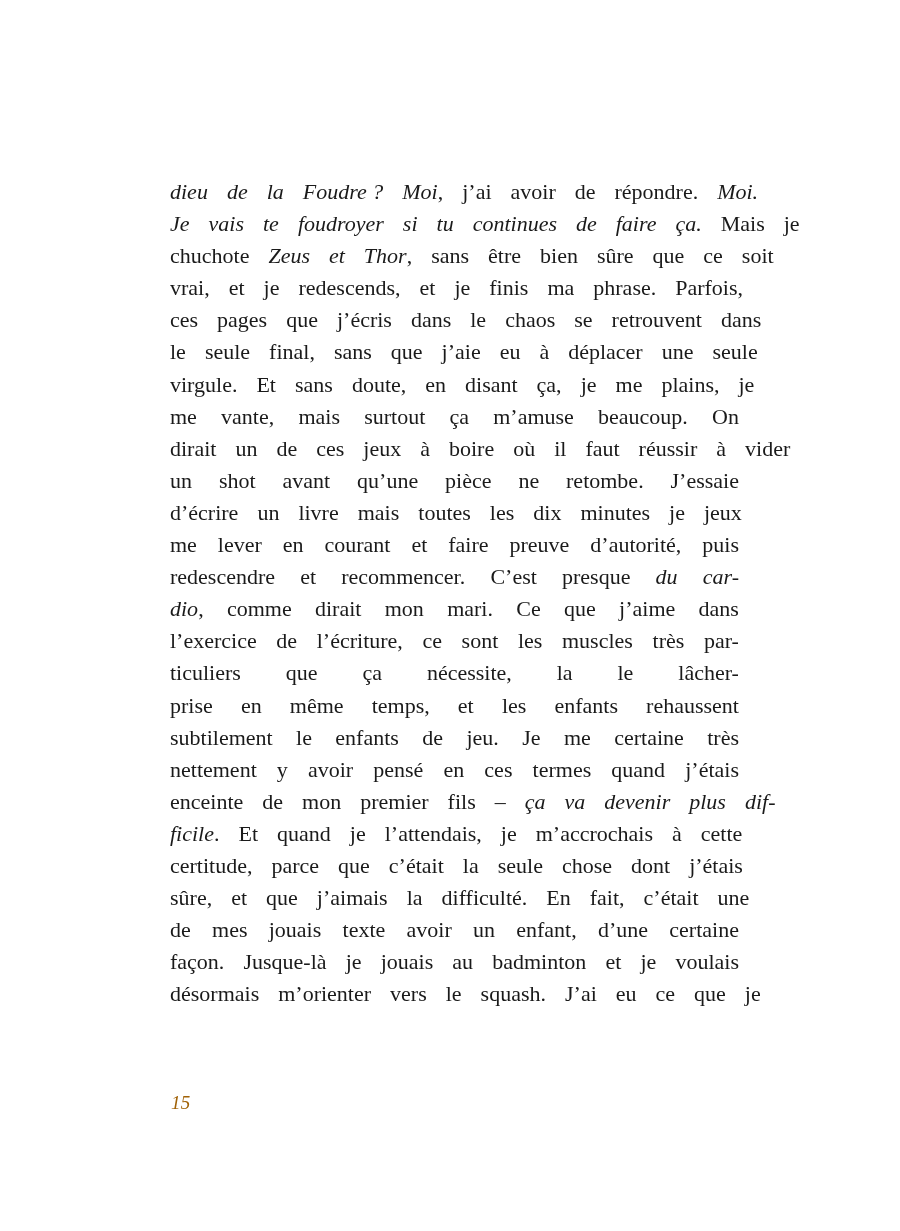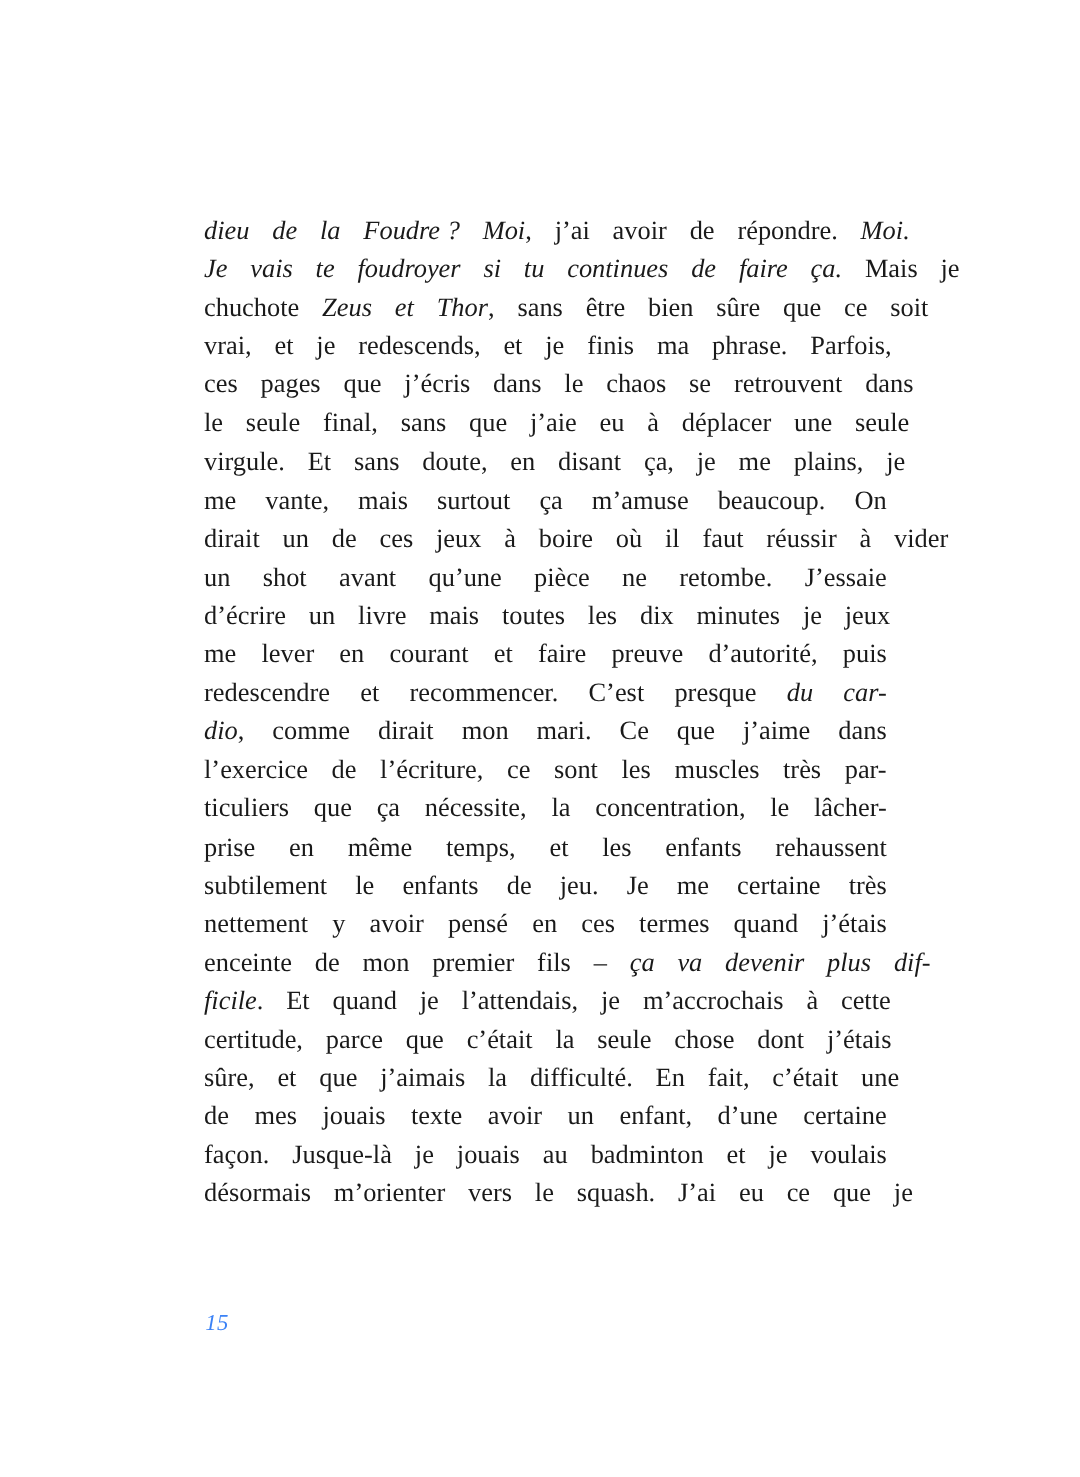--- a/index.html
+++ b/index.html
@@ -56,21 +56,21 @@
     font-style: italic;
   }
 
   #folio {
     position: absolute;
     left: 171px;
     top: 1091px;
     font-style: italic;
     font-size: 19px;
     line-height: 24px;
-    color: #3b82f6;
+    color: #a16207;
     letter-spacing: 0.3px;
   }
 </style>
 </head>
 <body>
 
 <div id="page">
 
   <div id="text-block">
       <div class="line just"><span class="w it">dieu</span><span class="w it">de</span><span class="w it">la</span><span class="w it">Foudre ?</span><span class="w"><span class="it">Moi</span><span>,</span></span><span class="w">j’ai</span><span class="w">avoir</span><span class="w">de</span><span class="w">répondre.</span><span class="w it">Moi.</span></div>
@@ -81,21 +81,21 @@
       <div class="line just"><span class="w">le</span><span class="w">seule</span><span class="w">final,</span><span class="w">sans</span><span class="w">que</span><span class="w">j’aie</span><span class="w">eu</span><span class="w">à</span><span class="w">déplacer</span><span class="w">une</span><span class="w">seule</span></div>
       <div class="line just"><span class="w">virgule.</span><span class="w">Et</span><span class="w">sans</span><span class="w">doute,</span><span class="w">en</span><span class="w">disant</span><span class="w">ça,</span><span class="w">je</span><span class="w">me</span><span class="w">plains,</span><span class="w">je</span></div>
       <div class="line just"><span class="w">me</span><span class="w">vante,</span><span class="w">mais</span><span class="w">surtout</span><span class="w">ça</span><span class="w">m’amuse</span><span class="w">beaucoup.</span><span class="w">On</span></div>
       <div class="line just"><span class="w">dirait</span><span class="w">un</span><span class="w">de</span><span class="w">ces</span><span class="w">jeux</span><span class="w">à</span><span class="w">boire</span><span class="w">où</span><span class="w">il</span><span class="w">faut</span><span class="w">réussir</span><span class="w">à</span><span class="w">vider</span></div>
       <div class="line just"><span class="w">un</span><span class="w">shot</span><span class="w">avant</span><span class="w">qu’une</span><span class="w">pièce</span><span class="w">ne</span><span class="w">retombe.</span><span class="w">J’essaie</span></div>
       <div class="line just"><span class="w">d’écrire</span><span class="w">un</span><span class="w">livre</span><span class="w">mais</span><span class="w">toutes</span><span class="w">les</span><span class="w">dix</span><span class="w">minutes</span><span class="w">je</span><span class="w">jeux</span></div>
       <div class="line just"><span class="w">me</span><span class="w">lever</span><span class="w">en</span><span class="w">courant</span><span class="w">et</span><span class="w">faire</span><span class="w">preuve</span><span class="w">d’autorité,</span><span class="w">puis</span></div>
       <div class="line just"><span class="w">redescendre</span><span class="w">et</span><span class="w">recommencer.</span><span class="w">C’est</span><span class="w">presque</span><span class="w it">du</span><span class="w it">car-</span></div>
       <div class="line just"><span class="w"><span class="it">dio</span><span>,</span></span><span class="w">comme</span><span class="w">dirait</span><span class="w">mon</span><span class="w">mari.</span><span class="w">Ce</span><span class="w">que</span><span class="w">j’aime</span><span class="w">dans</span></div>
       <div class="line just"><span class="w">l’exercice</span><span class="w">de</span><span class="w">l’écriture,</span><span class="w">ce</span><span class="w">sont</span><span class="w">les</span><span class="w">muscles</span><span class="w">très</span><span class="w">par-</span></div>
-      <div class="line just"><span class="w">ticuliers</span><span class="w">que</span><span class="w">ça</span><span class="w">nécessite,</span><span class="w">la</span><span class="w">concentration,</span><span class="w">le</span><span class="w">lâcher-</span></div>
+      <div class="line just"><span class="w">ticuliers</span><span class="w">que</span><span class="w">ça</span><span class="w">nécessite,</span><span class="w">la</span><span class="w">le</span><span class="w">lâcher-</span></div>
       <div class="line just"><span class="w">prise</span><span class="w">en</span><span class="w">même</span><span class="w">temps,</span><span class="w">et</span><span class="w">les</span><span class="w">enfants</span><span class="w">rehaussent</span></div>
       <div class="line just"><span class="w">subtilement</span><span class="w">le</span><span class="w">enfants</span><span class="w">de</span><span class="w">jeu.</span><span class="w">Je</span><span class="w">me</span><span class="w">certaine</span><span class="w">très</span></div>
       <div class="line just"><span class="w">nettement</span><span class="w">y</span><span class="w">avoir</span><span class="w">pensé</span><span class="w">en</span><span class="w">ces</span><span class="w">termes</span><span class="w">quand</span><span class="w">j’étais</span></div>
       <div class="line just"><span class="w">enceinte</span><span class="w">de</span><span class="w">mon</span><span class="w">premier</span><span class="w">fils</span><span class="w">–</span><span class="w it">ça</span><span class="w it">va</span><span class="w it">devenir</span><span class="w it">plus</span><span class="w it">dif-</span></div>
       <div class="line just"><span class="w"><span class="it">ficile</span><span>.</span></span><span class="w">Et</span><span class="w">quand</span><span class="w">je</span><span class="w">l’attendais,</span><span class="w">je</span><span class="w">m’accrochais</span><span class="w">à</span><span class="w">cette</span></div>
       <div class="line just"><span class="w">certitude,</span><span class="w">parce</span><span class="w">que</span><span class="w">c’était</span><span class="w">la</span><span class="w">seule</span><span class="w">chose</span><span class="w">dont</span><span class="w">j’étais</span></div>
       <div class="line just"><span class="w">sûre,</span><span class="w">et</span><span class="w">que</span><span class="w">j’aimais</span><span class="w">la</span><span class="w">difficulté.</span><span class="w">En</span><span class="w">fait,</span><span class="w">c’était</span><span class="w">une</span></div>
       <div class="line just"><span class="w">de</span><span class="w">mes</span><span class="w">jouais</span><span class="w">texte</span><span class="w">avoir</span><span class="w">un</span><span class="w">enfant,</span><span class="w">d’une</span><span class="w">certaine</span></div>
       <div class="line just"><span class="w">façon.</span><span class="w">Jusque-là</span><span class="w">je</span><span class="w">jouais</span><span class="w">au</span><span class="w">badminton</span><span class="w">et</span><span class="w">je</span><span class="w">voulais</span></div>
       <div class="line just"><span class="w">désormais</span><span class="w">m’orienter</span><span class="w">vers</span><span class="w">le</span><span class="w">squash.</span><span class="w">J’ai</span><span class="w">eu</span><span class="w">ce</span><span class="w">que</span><span class="w">je</span></div>

